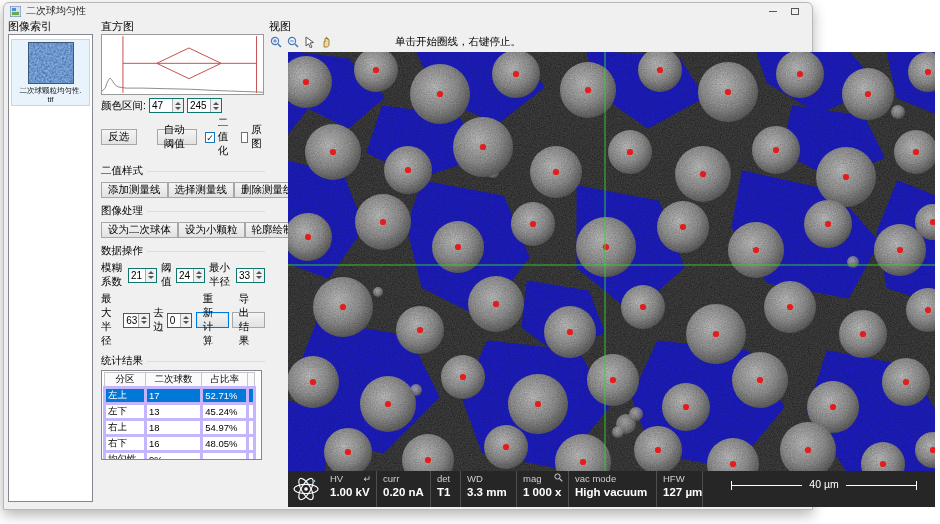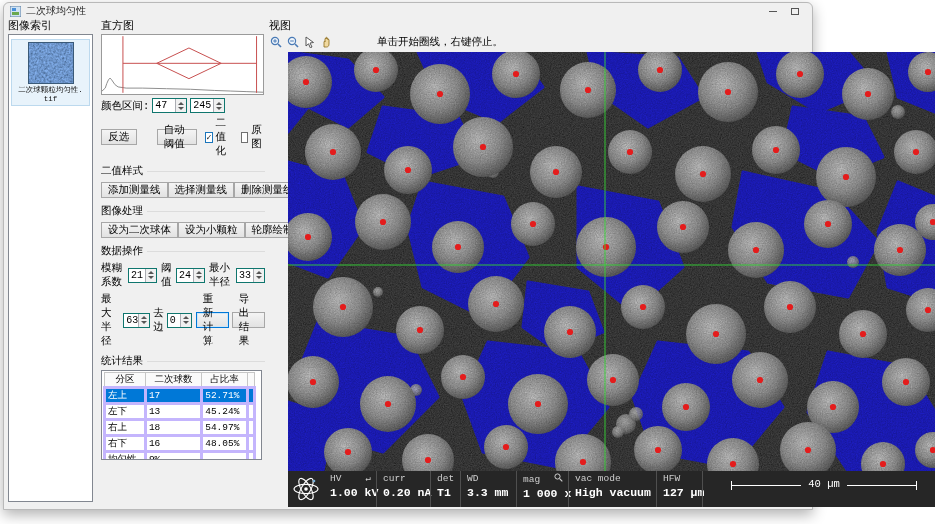--- a/index.html
+++ b/index.html
@@ -1,18 +1,18 @@
 <!DOCTYPE html>
 <html><head>
 <meta charset="utf-8">
 <style>
   * { margin:0; padding:0; box-sizing:border-box; }
   html,body { width:940px; height:524px; background:#ffffff; font-family:"Liberation Sans", sans-serif; overflow:hidden; }
   .window { position:absolute; left:3px; top:2px; width:810px; height:508px; background:#f0f0f0;
-            border:1px solid #b9b9b9; border-radius:6px 6px 0 0; box-shadow:0 5px 14px rgba(0,0,0,.30);font-family:Liberation Mono, monospace; }
+            border:1px solid #b9b9b9; border-radius:6px 6px 0 0; box-shadow:0 5px 14px rgba(0,0,0,.30); }
   
   .titlebar { height:16px; display:flex; align-items:center; padding:0 6px; font-size:10px; color:#222; }
   .app-icon { width:11px; height:11px; margin-right:5px; display:inline-block; }
   .title-text { flex:0 0 auto; }
   .tb-spacer { flex:1; }
   .win-btn { width:22px; height:12px; display:flex; align-items:center; justify-content:center; color:#444; cursor:default; }
   .min-glyph { width:8px; height:1px; background:#555; display:inline-block; }
   .max-glyph { width:8px; height:7px; border:1px solid #555; display:inline-block; }
   
   .content { display:flex; padding:2px 4px 0 4px; height:492px; }
@@ -50,21 +50,21 @@
   .btn-row3 .btn { flex:0 0 auto; min-width:48px; }
   
   .tbl-wrap { width:161px; height:90px; background:#fff; border:1px solid #828790; margin-top:2px; overflow:hidden; }
   table.res { border-collapse:collapse; width:153px; margin:1px; font-size:9.5px; }
   table.res th { font-weight:normal; border:1px solid #c6c6c6; height:15px; background:#fafafa; }
   table.res td { border:3px solid #c4b5fd; height:14px; padding:0 2px; }
   table.res tr.sel td { background:#0078d7; color:#fff; }
   
   .view-toolbar { display:flex; align-items:center; height:16px; margin-top:1px; }
   .tool-ico { width:14px; height:13px; margin-right:3px; display:inline-flex; align-items:center; justify-content:center; }
-  .view-hint { font-size:10.5px; color:#000; margin-left:40px; }
+  .view-hint { font-size:10.5px; color:#000; margin-left:58px; }
   .image-area { position:relative; width:647px; height:455px; margin-left:19px; margin-top:2px; background:#000; }
   .image-area svg.scene { display:block; }
   
   .databar { position:absolute; left:0; bottom:0; width:647px; height:36px; background:#262626; display:flex; color:#fff; }
   .db-cell { border-left:1px solid #4f4f4f; padding:2px 5px 0 6px; display:flex; flex-direction:column; justify-content:flex-start; white-space:nowrap; }
   .db-cell:first-child { border-left:none; }
   .db-label { font-size:9.5px; color:#cfcfcf; line-height:12px; display:flex; align-items:center; justify-content:space-between; }
   .db-label .tagico { margin-left:6px; color:#cfcfcf; font-size:9px; }
   .db-value { font-size:11.5px; font-weight:bold; color:#fff; line-height:15px; }
   .db-icon-cell { width:36px; display:flex; align-items:center; justify-content:center; border-left:none; padding:0; }

